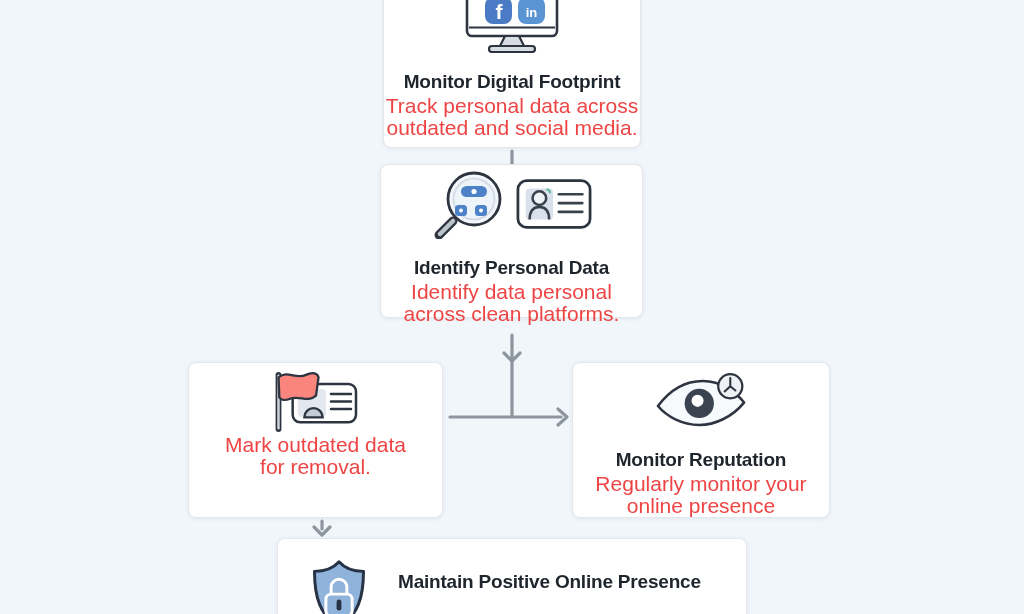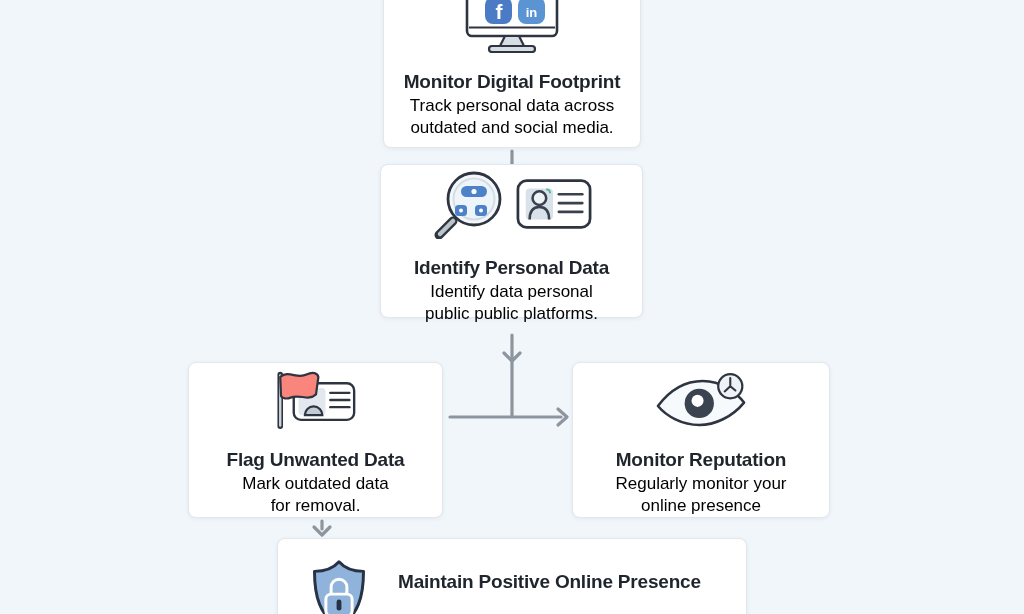--- a/index.html
+++ b/index.html
@@ -21,21 +21,21 @@
   .card-bottom {
     left:277px; top:538px; width:470px; height:96px;
     flex-direction:row; align-items:flex-start; justify-content:flex-start;
     padding:14px 0 0 26px;
   }
   .node-title {
     font-size:19px; font-weight:700; color:#1f252c; letter-spacing:-0.2px;
     line-height:26px; text-align:center; margin-top:16px;
   }
   .node-sub {
-    font-size:17px; color:#000000; line-height:22px; text-align:center;
+    font-size:21px; color:#ef4444; line-height:22px; text-align:center;
   }
   .icon-row { display:flex; align-items:center; gap:10px; }
   .bottom-text { margin-left:24px; padding-top:2px;margin-top:14px; }
   .bottom-text .node-title { text-align:left; margin-top:0; line-height:26px; }
   .bottom-text .node-sub { text-align:left; margin-top:3px; }
   svg text { font-family:"Liberation Sans", sans-serif; font-weight:700; }
 </style>
 </head>
 <body>
 
@@ -96,36 +96,35 @@
         <path d="M32,13 Q36,13 36,17" fill="none" stroke="#57b894" stroke-width="2"></path>
         <circle cx="25" cy="22" r="7" fill="#eef3f7" stroke="#39424c" stroke-width="2.6"></circle>
         <path d="M15,44 Q15,31 25,31 Q35,31 35,44" fill="none" stroke="#39424c" stroke-width="2.6"></path>
         <line x1="45" y1="18" x2="69" y2="18" stroke="#39424c" stroke-width="2.8" stroke-linecap="round"></line>
         <line x1="45" y1="27" x2="69" y2="27" stroke="#39424c" stroke-width="2.8" stroke-linecap="round"></line>
         <line x1="45" y1="36" x2="69" y2="36" stroke="#39424c" stroke-width="2.8" stroke-linecap="round"></line>
       </svg>
     </div>
     <h2 class="node-title">Identify Personal Data</h2>
     <p class="node-sub">Identify data personal</p>
-    <p class="node-sub">public public platforms.</p>
+    <p class="node-sub">across clean platforms.</p>
   </section>
 
   <section class="card card-flag">
     <svg width="118" height="65" viewBox="0 0 140 78">
       <rect x="42" y="18" width="76" height="46" rx="9" fill="#ffffff" stroke="#2e3540" stroke-width="3"></rect>
       <rect x="48" y="24" width="34" height="34" rx="5" fill="#e2e8ee"></rect>
       <path d="M56,58 A11,11 0 0 1 78,58 Z" fill="#c3ccd4" stroke="#2e3540" stroke-width="2.8"></path>
       <line x1="88" y1="30" x2="112" y2="30" stroke="#2e3540" stroke-width="3" stroke-linecap="round"></line>
       <line x1="88" y1="39" x2="112" y2="39" stroke="#2e3540" stroke-width="3" stroke-linecap="round"></line>
       <line x1="88" y1="48" x2="112" y2="48" stroke="#2e3540" stroke-width="3" stroke-linecap="round"></line>
       <line x1="25" y1="7" x2="25" y2="72" stroke="#2e3540" stroke-width="7" stroke-linecap="round"></line>
       <line x1="25" y1="8" x2="25" y2="71" stroke="#cdd4da" stroke-width="3" stroke-linecap="round"></line>
       <path d="M25,10 C36,1 46,13 58,7 C66,3 72,5 73,10 L70,32 C60,41 50,31 38,36 C33,38 28,37 26,34 Z" stroke="#2e3540" stroke-width="2.8" stroke-linejoin="round" fill="#f9857d"></path>
     </svg>
-    <h2 class="node-title">Flag Unwanted Data</h2>
     <p class="node-sub">Mark outdated data</p>
     <p class="node-sub">for removal.</p>
   </section>
 
   <section class="card card-eye">
     <svg width="112" height="62" viewBox="0 0 112 72">
       <path d="M6,43 C24,19 44,14 58,14 C80,14 98,28 106,39 C92,56 72,65 54,65 C34,65 16,55 6,43 Z" fill="#f6fafd" stroke="#2e3540" stroke-width="3" stroke-linejoin="round"></path>
       <circle cx="54" cy="40" r="17" fill="#3a434f"></circle>
       <circle cx="52" cy="37" r="7" fill="#ffffff"></circle>
       <circle cx="90" cy="20" r="14" fill="#eef1f5" stroke="#2e3540" stroke-width="2.6"></circle>

